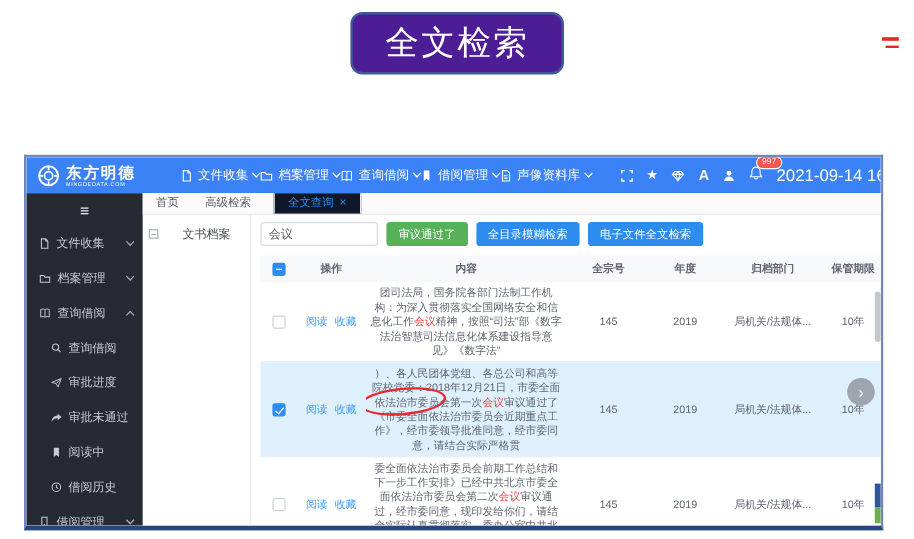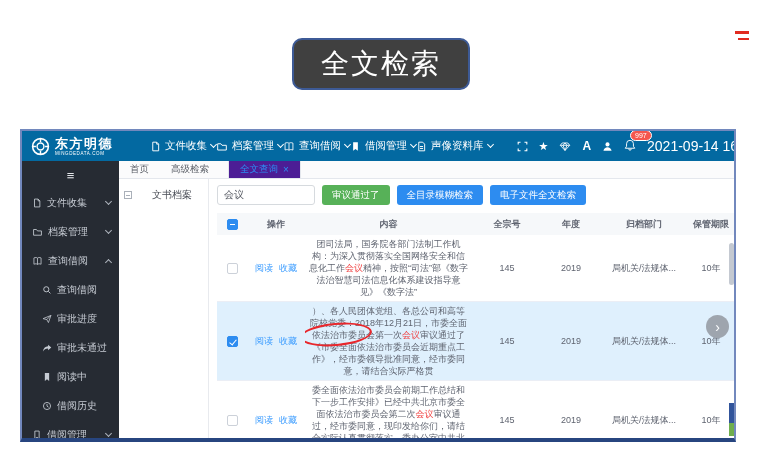--- a/index.html
+++ b/index.html
@@ -1,34 +1,34 @@
 <!DOCTYPE html>
 <html><head>
 <meta charset="utf-8">
 <style>
   * { box-sizing: border-box; margin:0; padding:0; }
   html,body { width:762px; height:449px; background:#fff; overflow:hidden;
     font-family:"Liberation Sans","DejaVu Sans",sans-serif; }
   .page { position:relative; width:762px; height:449px; background:#fff; }
 
   
-  .fulltext-btn { position:absolute; left:50%; top:38px; transform:translateX(-50%);
-    background:#404040; color:#fff; font-size:28px; line-height:1; padding:10px 27px;
+  .fulltext-btn { position:absolute; left:50%; top:10px; transform:translateX(-50%);
+    background:#4c1d95; color:#fff; font-size:28px; line-height:1; padding:10px 27px;
     border:2px solid #3d5a96; border-radius:10px; letter-spacing:2px; cursor:pointer; }
   .corner-icon { position:absolute; right:13px; top:31px; width:14px; cursor:pointer; }
   .corner-icon i { display:block; height:2.5px; background:#e12b20; margin-bottom:4px; }
   .corner-icon i:last-child { width:11px; margin-left:3px; }
 
   
   .app { position:absolute; left:20px; top:129px; width:716px; height:313px;
     border:2px solid #7288bd; border-bottom:4px solid #27457f; background:#fff;
     display:flex; flex-direction:column; overflow:hidden; }
 
   
-  .app-header { flex:0 0 30px; background:#0369a1; color:#fff; display:flex; align-items:center; }
+  .app-header { flex:0 0 30px; background:#3b82f6; color:#fff; display:flex; align-items:center; }
   .logo { flex:0 0 118px; display:flex; align-items:center; gap:5px; padding-left:9px; }
   .logo svg { flex:0 0 auto; }
   .logo-title { font-size:13px; font-weight:bold; letter-spacing:1.5px; line-height:1; }
   .logo-sub { font-size:4.5px; letter-spacing:.6px; margin-top:1px; }
   .nav { flex:1; display:flex; justify-content:space-between; margin:0 24px 0 10px; }
   .nav-item { display:flex; align-items:center; gap:4px; font-size:10.5px; cursor:pointer; white-space:nowrap; }
   .chev { width:5px; height:5px; border-right:1.2px solid #fff; border-bottom:1.2px solid #fff;
     transform:rotate(45deg); margin-top:-3px; }
   .chev.up { transform:rotate(-135deg); margin-top:3px; }
   .chev.dark { border-color:#aeb4bd; }
@@ -48,21 +48,21 @@
   .side-item { display:flex; align-items:center; gap:5px; padding:0 8px 0 10px; height:29px;
     font-size:10px; cursor:pointer; white-space:nowrap; }
   .side-item .chevz { margin-left:auto; }
   .side-sub { padding-left:20px; }
   .side-item svg { flex:0 0 auto; color:#c6cbd3; }
 
   .main { flex:1; display:flex; flex-direction:column; min-width:0; background:#fff; }
   .tabs { flex:0 0 18px; display:flex; align-items:stretch; border-bottom:1px solid #e4e7ed;
     background:#fbfbfc; font-size:9.5px; color:#5a5e66; }
   .tab { display:flex; align-items:center; padding:0 11px; cursor:pointer; white-space:nowrap; }
-  .tab.active { color:#2d8cf0; background:#4c1d95; border-left:1px solid #e4e7ed;
+  .tab.active { color:#2d8cf0; background:#0f172a; border-left:1px solid #e4e7ed;
     border-right:1px solid #e4e7ed; gap:5px; margin-left:8px; }
   .tab-close { color:#2d8cf0; font-size:10px; line-height:1; cursor:pointer; }
 
   .main-body { flex:1; display:flex; min-height:0; }
   .tree-panel { flex:0 0 90px; border-right:1px solid #e8eaee; padding:9px 5px;
     font-size:10px; color:#4a4e57; }
   .tree-node { display:flex; align-items:center; gap:20px; cursor:pointer; white-space:nowrap; }
   .tree-ico { width:8px; height:8px; border:1px solid #aab0b9; position:relative; flex:0 0 auto; }
   .tree-ico::after { content:""; position:absolute; left:1px; right:1px; top:3px; height:1px; background:#aab0b9; }
 

